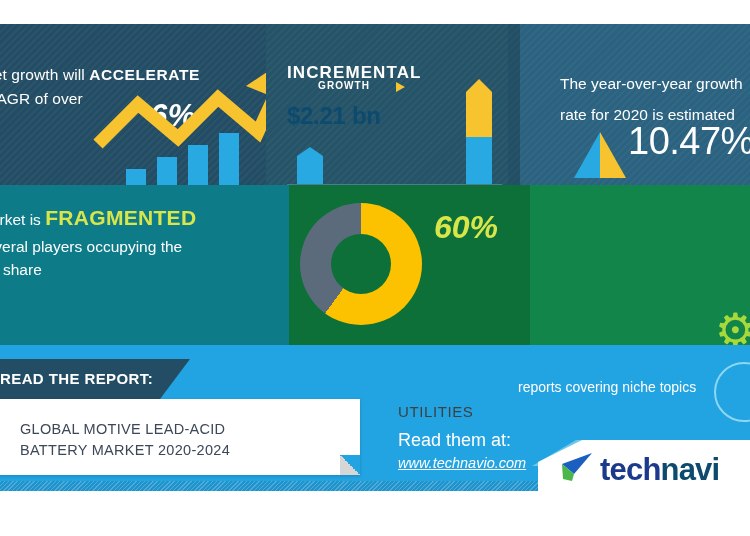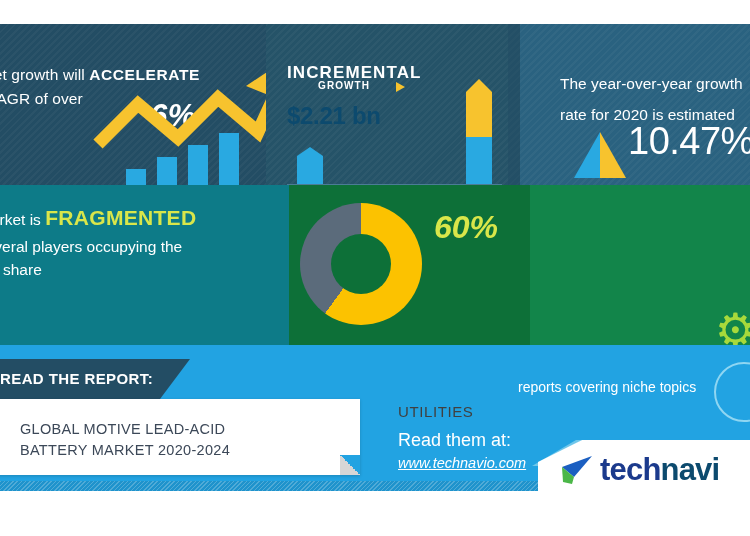--- a/index.html
+++ b/index.html
@@ -65,21 +65,21 @@
   .nicheTxt{position:absolute;left:518px;top:379px;color:#ffffff;font-size:14px;}
   .utilTxt{position:absolute;left:398px;top:403px;color:#404040;font-size:15px;letter-spacing:.6px;}
   .readAt{position:absolute;left:398px;top:430px;color:#ffffff;font-size:18px;}
   .urlTxt{position:absolute;left:398px;top:455px;color:#ffffff;font-size:14.5px;font-style:italic;text-decoration:underline;}
   .circIcon{position:absolute;left:714px;top:362px;width:56px;height:56px;border:2px solid #8fd6f2;border-radius:50%;}
   
   .logoPlate{position:absolute;left:538px;top:440px;width:240px;height:96px;background:#ffffff;
      clip-path:polygon(44px 0,100% 0,100% 100%,0 100%,0 22px);}
   .logoPlateEdge{position:absolute;left:532px;top:440px;width:52px;height:40px;background:#6fc6ea;
      clip-path:polygon(44px 0,50px 0,6px 26px,0 26px);}
-  .logoRow{position:absolute;left:560px;top:452px;display:flex;align-items:center;gap:6px;}
+  .logoRow{position:absolute;left:560px;top:452px;display:flex;align-items:flex-start;gap:6px;}
   .logoMark{position:relative;width:34px;height:30px;}
   .logoText{font-size:31px;font-weight:bold;letter-spacing:-.8px;}
   .lt-blue{color:#1b3a8c;}
   .lt-green{color:#0c4a6e;}
   .bottomWhite{position:absolute;left:0;top:491px;width:750px;height:45px;background:#ffffff;}
   .topWhite{position:absolute;left:0;top:0;width:750px;height:24px;background:#ffffff;}
 </style>
 </head>
 <body>
 

